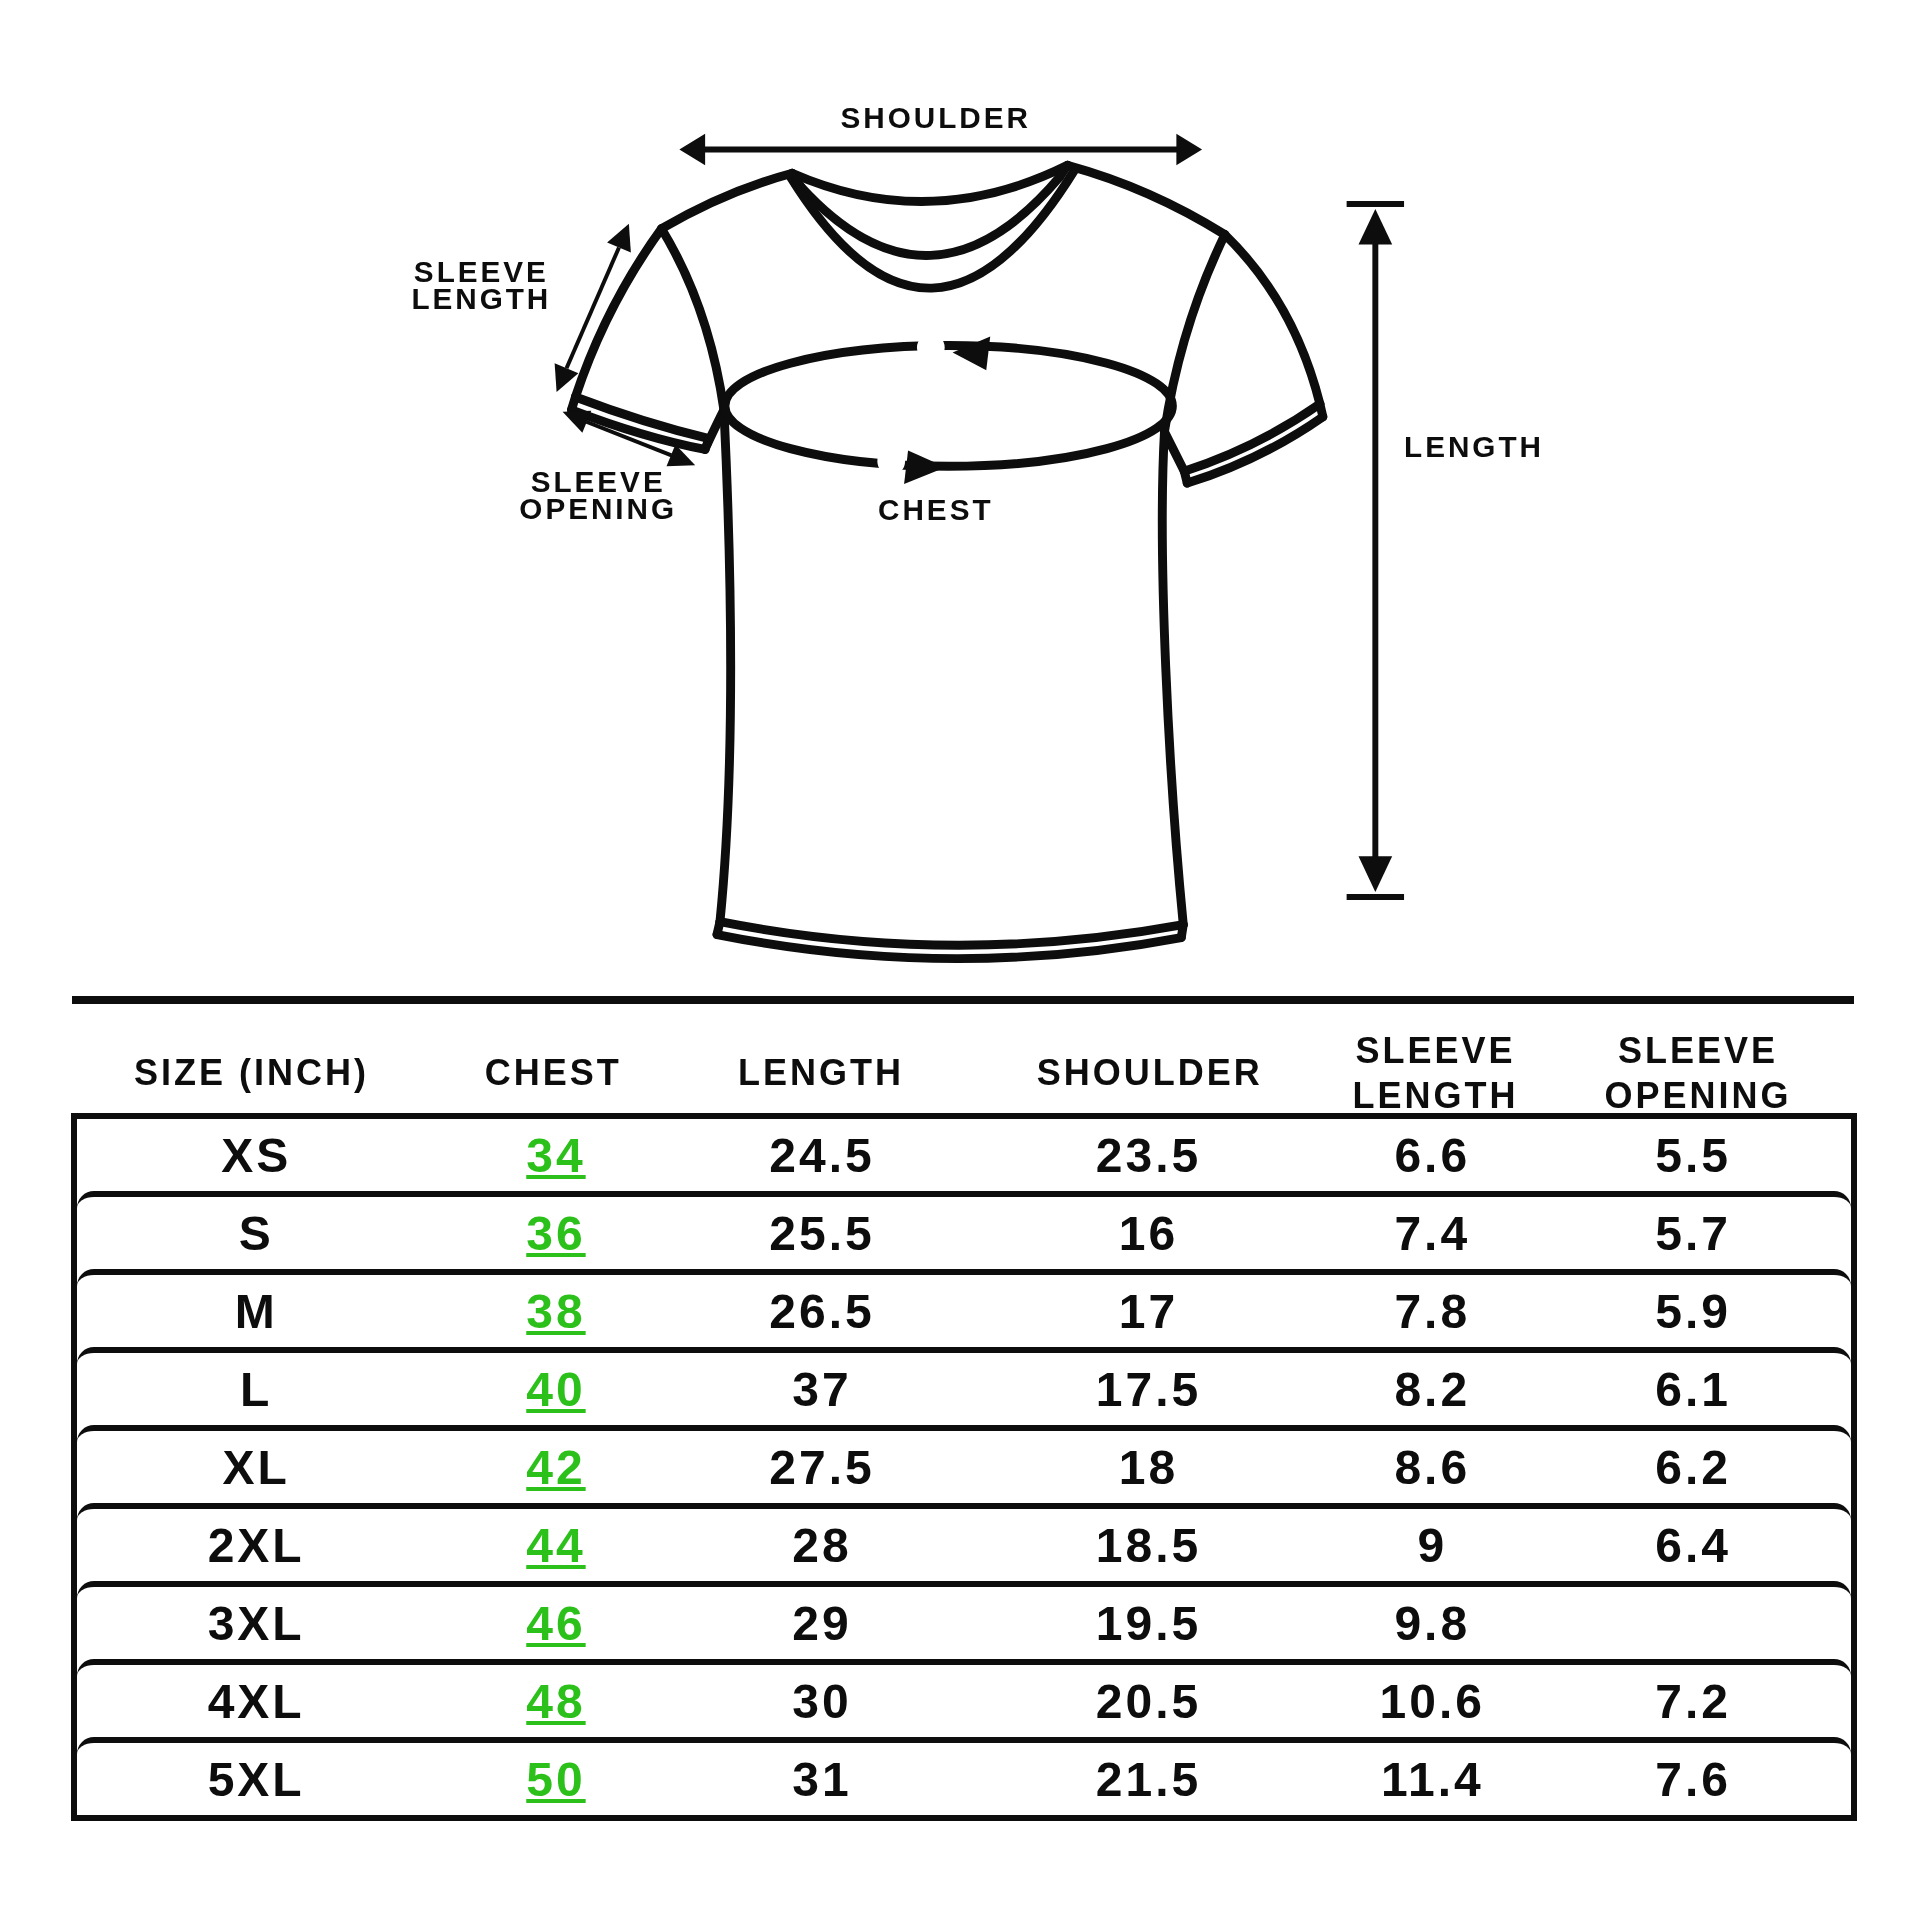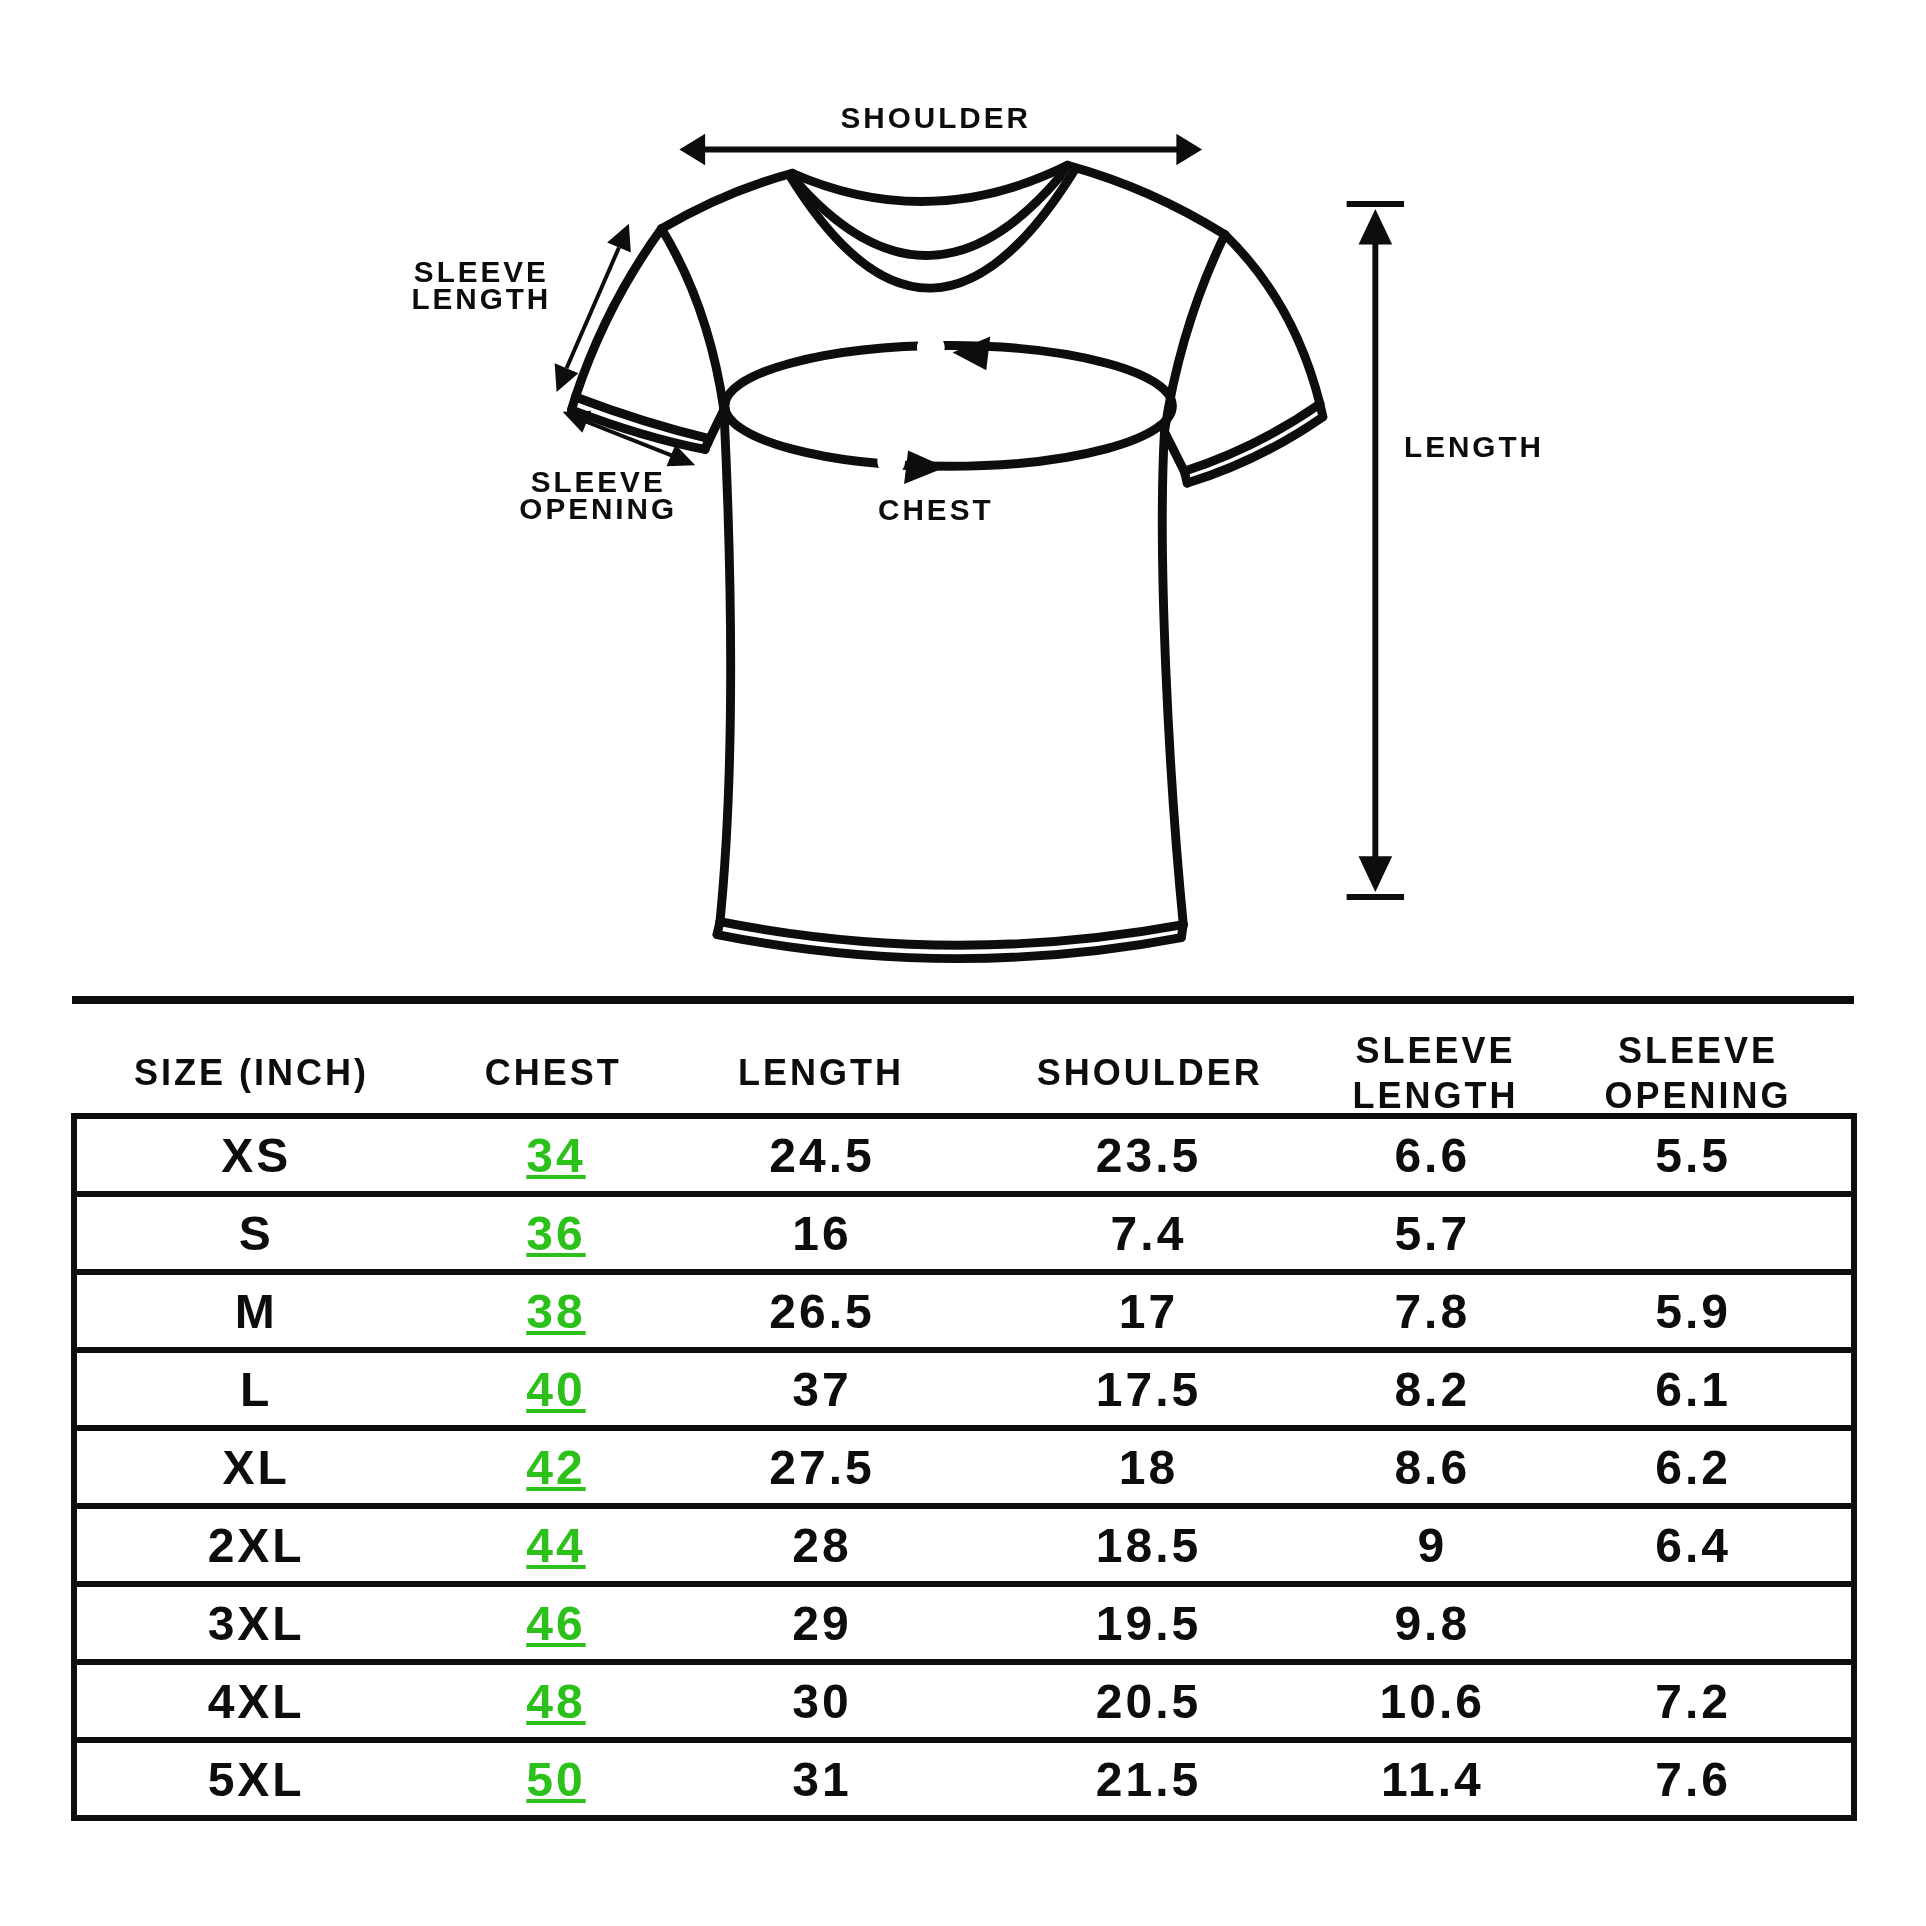--- a/index.html
+++ b/index.html
@@ -10,21 +10,21 @@
   svg text{font-family:"Liberation Sans",sans-serif;font-weight:bold;fill:#0d0d0d;letter-spacing:3px;}
   .dlabel{font-size:30px;}
   
   #top-rule{left:72px;top:996px;width:1782px;height:8px;background:#0d0d0d;}
   #table-header{left:71px;top:1004px;width:1786px;height:105px;display:grid;
     grid-template-columns:20.2% 13.6% 16.4% 20.4% 11.6% 17.8%;margin-top:16px;}
   .hcell{display:flex;align-items:center;justify-content:center;text-align:center;
     font-size:36px;font-weight:bold;letter-spacing:3px;line-height:1.25;white-space:pre-line;}
   #table-body{left:71px;top:1113px;width:1786px;height:708px;border:6px solid #0d0d0d;
     box-sizing:border-box;display:flex;flex-direction:column;}
-  .trow{flex:1;display:grid;grid-template-columns:20.2% 13.6% 16.4% 20.4% 11.6% 17.8%;}
+  .trow{flex:1;display:grid;grid-template-columns:20.2% 13.6% 16.4% 20.4% 11.6% 17.8%;border-radius:17px;}
   .trow + .trow{border-top:6px solid #0d0d0d;}
   .tcell{display:flex;align-items:center;justify-content:center;
     font-size:48px;font-weight:bold;letter-spacing:3px;color:#0d0d0d;}
   .tcell.green{color:var(--green,#2cc01a);text-decoration:underline;}
 </style>
 </head>
 <body>
 
 <svg id="diagram" class="abs" viewBox="0 0 1946 1000" width="1927" height="990">
   <g fill="none" stroke="#0d0d0d" stroke-width="9" stroke-linecap="round" stroke-linejoin="round">
@@ -121,20 +121,21 @@
       <div class="tcell">XS</div>
       <div class="tcell green">34</div>
       <div class="tcell">24.5</div>
       <div class="tcell">23.5</div>
       <div class="tcell">6.6</div>
       <div class="tcell">5.5</div>
     </div>
     <div class="trow">
       <div class="tcell">S</div>
       <div class="tcell green">36</div>
+      <div class="tcell">25.5</div>
       <div class="tcell">16</div>
       <div class="tcell">7.4</div>
       <div class="tcell">5.7</div>
     </div>
     <div class="trow">
       <div class="tcell">M</div>
       <div class="tcell green">38</div>
       <div class="tcell">26.5</div>
       <div class="tcell">17</div>
       <div class="tcell">7.8</div>

